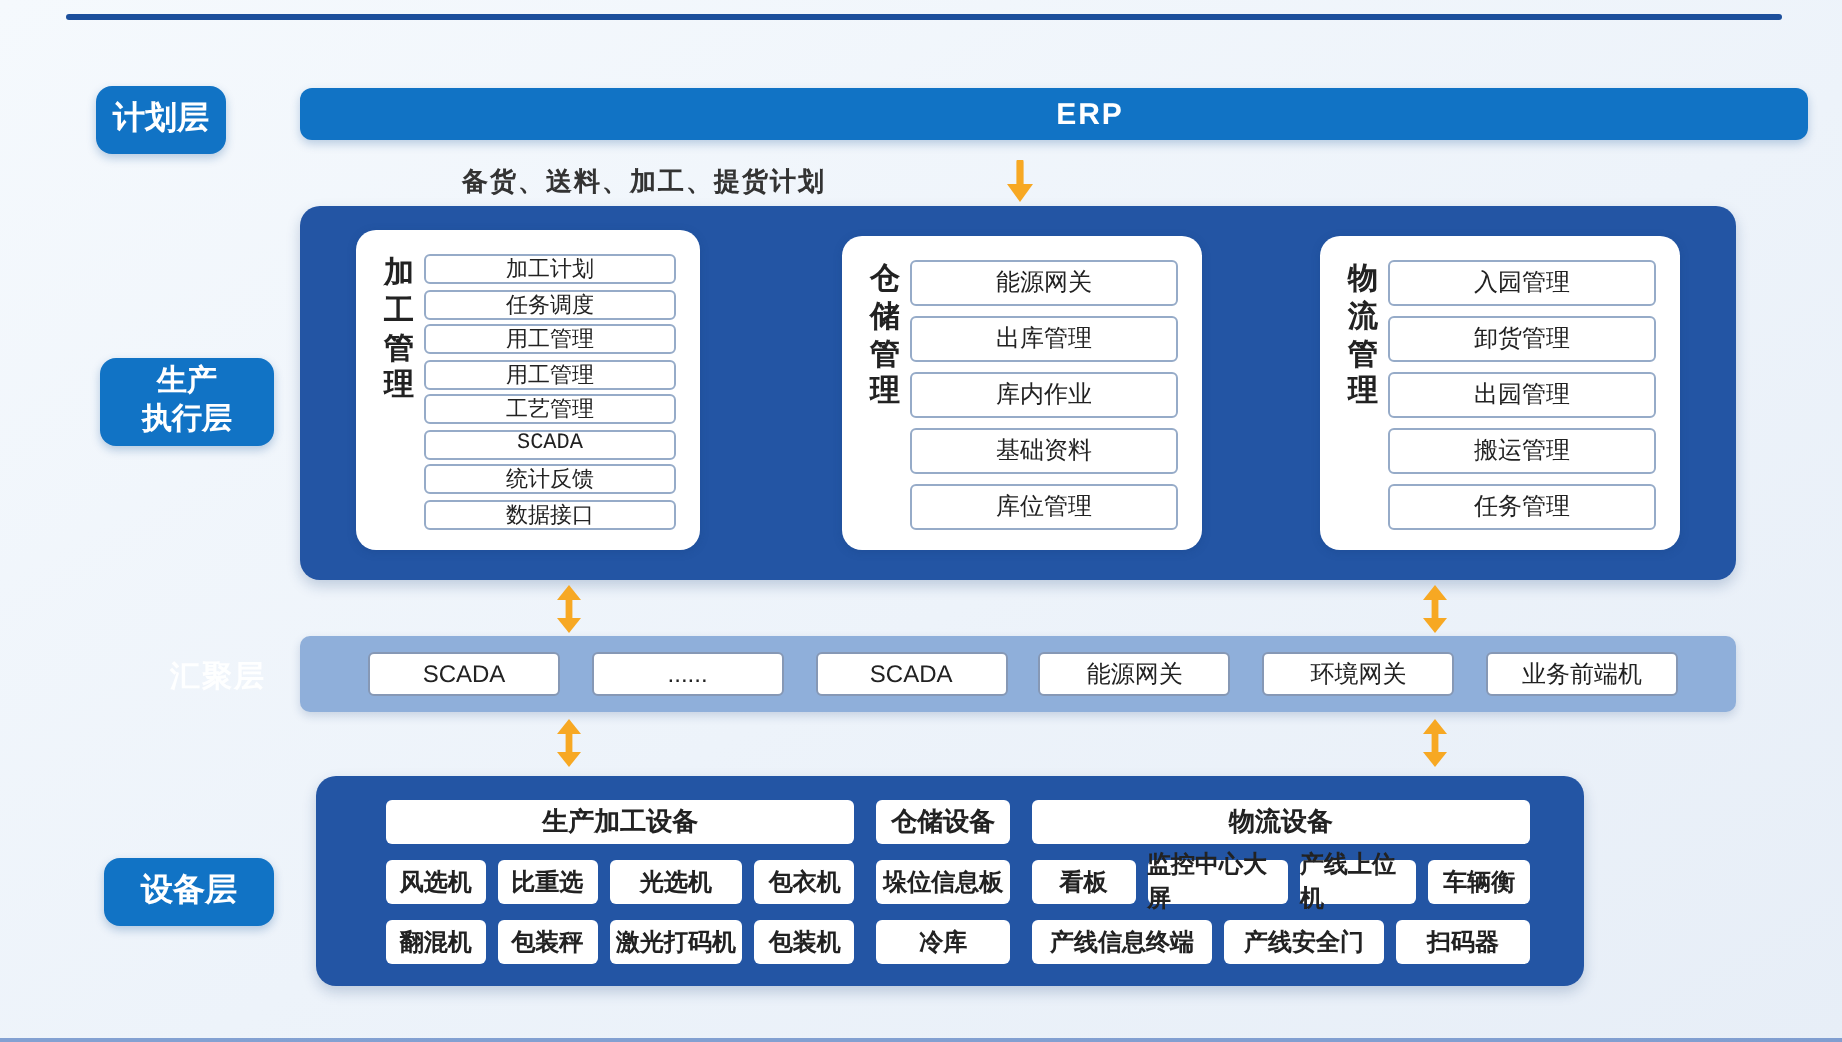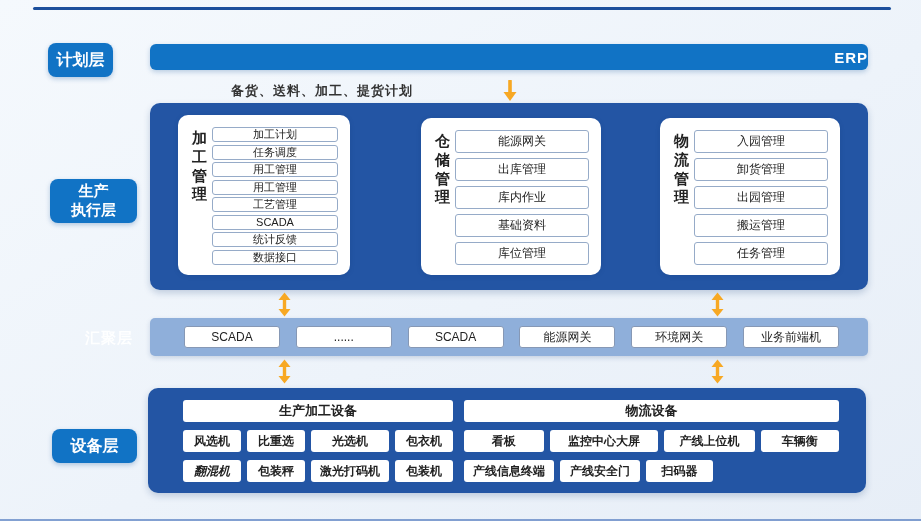--- a/index.html
+++ b/index.html
@@ -21,39 +21,39 @@
   .lbl-exec{left:50px;top:179px;width:87px;height:44px;font-size:15px;}
   .lbl-dev{left:52px;top:429px;width:85px;height:34px;font-size:16px;}
   .lbl-agg{
     position:absolute;left:63px;top:329px;width:92px;height:20px;text-align:center;
     color:rgba(255,255,255,.92);font-weight:bold;font-size:15px;letter-spacing:1px;
   }
 
   
   .erp-bar{
     position:absolute;left:150px;top:44px;width:718px;height:26px;background:#1173c5;border-radius:6px;
-    color:#fff;font-weight:bold;font-size:15px;display:flex;align-items:center;justify-content:flex-end;
-    letter-spacing:1px;box-shadow:0 2px 5px rgba(16,80,150,.25);
+    color:#fff;font-weight:bold;font-size:15px;display:flex;align-items:center;justify-content:center;
+    letter-spacing:1px;box-shadow:0 2px 5px rgba(16,80,150,.25);padding-left:36px;
   }
   .plan-note{position:absolute;left:231px;top:82px;font-size:13px;font-weight:bold;color:#333;letter-spacing:1px;}
 
   .arrow{position:absolute;line-height:0;}
   .a-erp{left:501px;top:80px;}
   .a-t1{left:277px;top:292px;}
   .a-t2{left:710px;top:292px;}
   .a-b1{left:277px;top:359px;}
   .a-b2{left:710px;top:359px;}
 
   
   .exec-panel{
     position:absolute;left:150px;top:103px;width:718px;height:187px;background:#2355a4;border-radius:10px;
     box-shadow:0 3px 7px rgba(20,60,120,.22);
   }
   .card{position:absolute;background:#fff;border-radius:10px;display:flex;gap:2px;box-sizing:border-box;
-    padding:12px 12px 10px 14px;box-shadow:0 1px 4px rgba(20,60,120,.25);}
+    padding:12px 12px 10px 14px;box-shadow:0 1px 4px rgba(20,60,120,.25);font-family:Liberation Mono, monospace;}
   .card1{left:28px;top:12px;width:172px;height:160px;}
   .card2{left:271px;top:15px;width:180px;height:157px;}
   .card3{left:510px;top:15px;width:180px;height:157px;}
   .v-title{width:18px;font-size:15px;font-weight:bold;color:#222;line-height:1.25;word-break:break-all;margin-top:2px;}
   .card-items{flex:1;display:flex;flex-direction:column;justify-content:space-between;}
   .item-box{
     border:1px solid #96abc8;border-radius:3px;background:#fff;color:#222;
     display:flex;align-items:center;justify-content:center;box-sizing:border-box;
   }
   .card1 .item-box{height:15px;font-size:11px;}
@@ -65,21 +65,21 @@
     display:flex;align-items:center;justify-content:space-between;padding:0 29px 0 34px;box-sizing:border-box;
     box-shadow:0 2px 5px rgba(20,60,120,.18);
   }
   .band-box{
     width:96px;height:22px;background:#fff;border:1px solid #8698b5;border-radius:3px;
     display:flex;align-items:center;justify-content:center;font-size:12px;color:#222;box-sizing:border-box;
   }
 
   
   .dev-panel{
-    position:absolute;left:148px;top:388px;width:718px;height:105px;background:#2355a4;border-radius:10px;
+    position:absolute;left:158px;top:388px;width:634px;height:105px;background:#2355a4;border-radius:10px;
     display:flex;gap:11px;padding:12px 27px 11px 35px;box-sizing:border-box;
     box-shadow:0 3px 7px rgba(20,60,120,.22);
   }
   .dev-section{display:flex;flex-direction:column;gap:8px;}
   .sec-production{width:270px;}
   .sec-warehouse{width:77px;}
   .sec-logistics{flex:1;}
   .dev-header{
     height:22px;background:#fff;border-radius:3px;display:flex;align-items:center;justify-content:center;
     font-size:13px;font-weight:bold;color:#222;
@@ -204,27 +204,36 @@
 
     <div class="dev-section sec-production">
       <div class="dev-header">生产加工设备</div>
       <div class="dev-row">
         <div class="dev-box" style="flex:58 0 0;">风选机</div>
         <div class="dev-box" style="flex:58 0 0;">比重选</div>
         <div class="dev-box" style="flex:78 0 0;">光选机</div>
         <div class="dev-box" style="flex:58 0 0;">包衣机</div>
       </div>
       <div class="dev-row">
-        <div class="dev-box" style="flex:58 0 0;font-style:italic;">翻混机</div>
+        <div class="dev-box" style="flex:58 0 0;">翻混机</div>
         <div class="dev-box" style="flex:58 0 0;">包装秤</div>
         <div class="dev-box" style="flex:78 0 0;">激光打码机</div>
         <div class="dev-box" style="flex:58 0 0;">包装机</div>
       </div>
     </div>
 
+    <div class="dev-section sec-warehouse">
+      <div class="dev-header">仓储设备</div>
+      <div class="dev-row">
+        <div class="dev-box" style="flex:1;">垛位信息板</div>
+      </div>
+      <div class="dev-row">
+        <div class="dev-box" style="flex:1;">冷库</div>
+      </div>
+    </div>
 
     <div class="dev-section sec-logistics">
       <div class="dev-header">物流设备</div>
       <div class="dev-row">
         <div class="dev-box" style="flex:60 0 0;">看板</div>
         <div class="dev-box" style="flex:82 0 0;">监控中心大屏</div>
         <div class="dev-box" style="flex:68 0 0;">产线上位机</div>
         <div class="dev-box" style="flex:59 0 0;">车辆衡</div>
       </div>
       <div class="dev-row">

